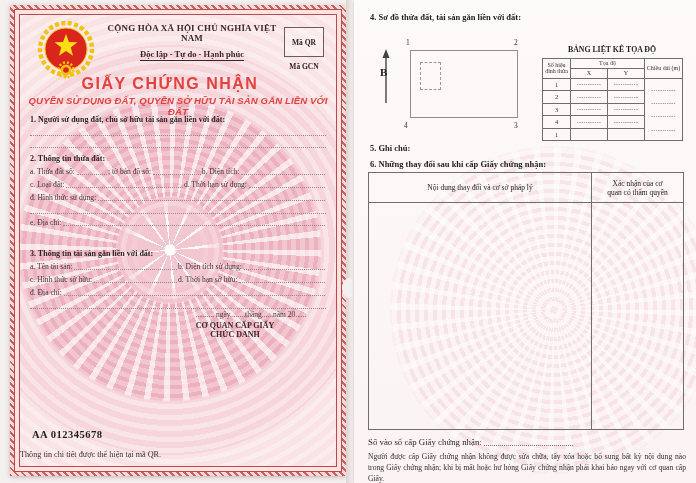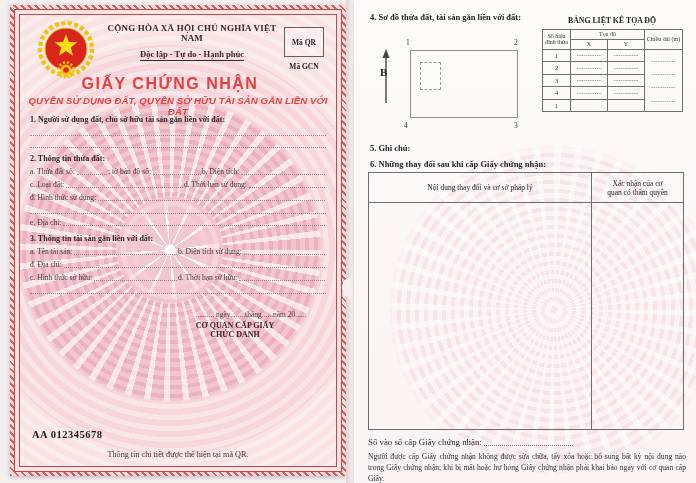--- a/index.html
+++ b/index.html
@@ -50,30 +50,30 @@
     font-family:"Liberation Sans", sans-serif; font-weight:bold; font-size:9.6px;
     letter-spacing:.1px; color:#e34040;font-style:italic; }
 
   .form { position:absolute; left:10px; right:10px; top:100px; color:#3f3636; font-size:7.6px; }
   .sec-h { font-weight:bold; font-size:8px; color:#2f2424; }
   .dotline { height:12px; border-bottom:1px dotted #9b8484; }
   .frow { display:flex; height:13px; align-items:flex-end; }
   .fcell { display:flex; align-items:flex-end;text-align:center; }
   .leader { flex:1; border-bottom:1px dotted #9b8484; margin:0 1px 1px 2px; height:6px; }
   .leader-fix { width:30px; flex:none; }
-  .w58 { width:58%; } .w52 { width:52%; } .w50 { width:50%; } .grow { flex:1; } .mt6 { margin-top:6px; } .mt10 { margin-top:7px; }
+  .w58 { width:58%; } .w52 { width:52%; } .w50 { width:50%; } .grow { flex:1; } .mt6 { margin-top:6px; } .mt10 { margin-top:22px; }
 
   .sig-block { position:absolute; right:6px; top:295px; width:190px; text-align:center; color:#3c2424; }
   .sig-date { font-size:7.5px; color:#4a3a3a;margin-left:32px; }
   .sig-org { font-size:8px; font-weight:bold; margin-top:2px; }
   .sig-role { font-size:8px; font-weight:bold; }
 
   .serial { position:absolute; left:12px; bottom:26px; font-size:10.5px; font-weight:bold;
             letter-spacing:.5px; color:#1d1d1d; }
-  .lp-footer { position:absolute; left:0; right:0; bottom:7px; text-align:center;
+  .lp-footer { position:absolute; left:0; right:0; bottom:7px; text-align:left;
                font-size:8.2px; color:#3a3030; }
 
   
   .fold { position:absolute; left:346px; top:0; width:8px; height:483px;
           background:linear-gradient(90deg, #ddd3d2, #f7f4f3); }
   .notch { position:absolute; left:342px; top:278px; width:14px; height:20px;
            background:#f3f0ef; border-radius:50%; }
 
   
   .page-right { position:absolute; left:354px; top:0; width:342px; height:483px;
@@ -90,21 +90,21 @@
   .rp-h { position:absolute; font-weight:bold; font-size:8.5px; color:#1e1e1e; }
 
   .plot-rect { position:absolute; left:56px; top:50px; width:108px; height:68px;
                border:1px solid #8f8f8f; }
   .plot-sub { position:absolute; left:66px; top:62px; width:21px; height:28px;
               border:1px dashed #9a9a9a; }
   .corner { position:absolute; font-size:7.5px; color:#333; }
   .north-arrow { position:absolute; left:24px; top:48px; }
   .north-b { position:absolute; left:26px; top:66px; font-size:11px; font-weight:bold; color:#222; }
 
-  .coord-wrap { position:absolute; left:188px; top:16px; width:140px; }
+  .coord-wrap { position:absolute; left:188px; top:45px; width:140px; }
   .coord-title { text-align:center; font-weight:bold; font-size:7.8px; margin-bottom:4px; color:#1e1e1e; }
   table.coord { width:140px; border-collapse:collapse; font-size:6px; color:#333; table-layout:fixed; }
   table.coord th, table.coord td { border:1px solid #6e6e6e; text-align:center; padding:1px 0;
     font-weight:normal; line-height:1.15; }
   table.coord td.num { height:12px; font-size:6.5px; }
   .dashy { color:#555; font-size:5.5px; letter-spacing:.4px; white-space:nowrap; }
   .len-cell div { margin:7px 0 6px; }
 
   .changes { position:absolute; left:14px; top:172px; width:316px; height:258px;
              border:1px solid #6e6e6e; display:flex; flex-direction:column; }
@@ -203,32 +203,32 @@
               <div class="fcell w50">
                 <span>a. Tên tài sản:</span>
                 <span class="leader"></span>
               </div>
               <div class="fcell grow">
                 <span>b. Diện tích sử dụng:</span>
                 <span class="leader"></span>
               </div>
             </div>
             <div class="frow">
-              <div class="fcell grow">
-                <span>đ. Địa chỉ:</span>
-                <span class="leader"></span>
-              </div>
-            </div>
-            <div class="frow">
               <div class="fcell w50">
                 <span>c. Hình thức sở hữu:</span>
                 <span class="leader"></span>
               </div>
               <div class="fcell grow">
                 <span>d. Thời hạn sở hữu:</span>
+                <span class="leader"></span>
+              </div>
+            </div>
+            <div class="frow">
+              <div class="fcell grow">
+                <span>đ. Địa chỉ:</span>
                 <span class="leader"></span>
               </div>
             </div>
             <div class="dotline"></div>
           </div>
 
           <div class="sig-block">
             <div class="sig-date">........., ngày........tháng......năm 20......</div>
             <div class="sig-org">CƠ QUAN CẤP GIẤY</div>
             <div class="sig-role">CHỨC DANH</div>

